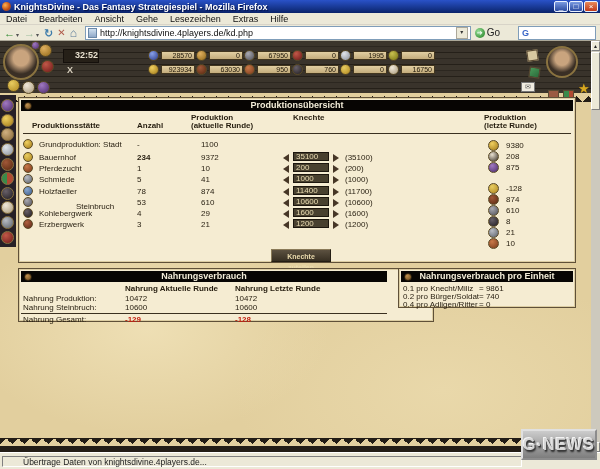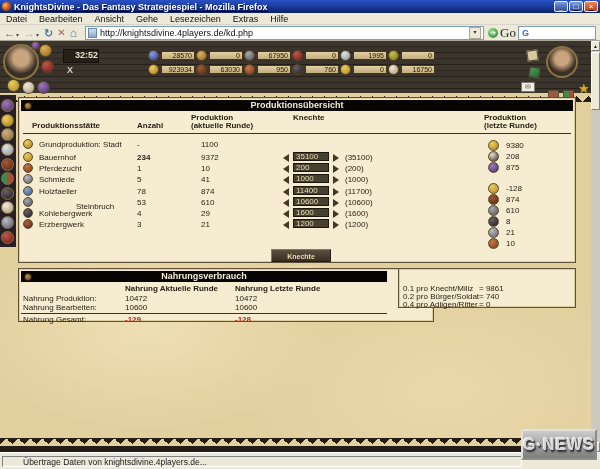--- a/index.html
+++ b/index.html
@@ -5,21 +5,21 @@
   html,body{margin:0;padding:0;}
   body{
     width:600px;height:469px;position:relative;overflow:hidden;
     font-family:"Liberation Sans","DejaVu Sans",sans-serif;
     background:#ece9d8;
   }
   .abs{position:absolute;}
   
   .titlebar{left:0;top:0;width:600px;height:13px;
     background:linear-gradient(#2a52c8,#0a246a);
-    display:flex;align-items:center;padding:0 2px;box-sizing:border-box;text-decoration:underline;}
+    display:flex;align-items:center;padding:0 2px;box-sizing:border-box;}
   .ff-icon{width:9px;height:9px;border-radius:50%;
     background:radial-gradient(circle at 35% 35%,#ffb050,#c04a10 60%,#2a4a9a);margin-right:3px;flex:0 0 auto;}
   .wtitle{color:#fff;font-size:9px;font-weight:bold;white-space:nowrap;overflow:hidden;flex:1;
     text-shadow:1px 1px 1px #00104a;}
   .winbtn{width:14px;height:11px;margin-left:1px;border:1px solid #e8f0ff;border-radius:2px;
     background:linear-gradient(#7a9ae0,#2a4aa0);color:#fff;font-size:8px;line-height:9px;
     text-align:center;box-sizing:border-box;flex:0 0 auto;}
   .winbtn.close{background:linear-gradient(#e88a5a,#c03a1a);}
   .menubar{left:0;top:13px;width:600px;height:12px;background:#ece9d8;display:flex;align-items:center;
     border-bottom:1px solid #d8d4c8;box-sizing:border-box;}
@@ -35,21 +35,21 @@
   .nb-home{color:#5a7a9a;font-size:12px;}
   .urlwrap{display:flex;align-items:center;background:#fff;border:1px solid #7f9db9;
     height:12px;flex:1;margin:0 4px;padding:0 2px;}
   .favicon{width:7px;height:8px;background:linear-gradient(#cfe0f0,#8fa8c8);border:1px solid #6a88a8;margin-right:3px;}
   .urltext{font-size:9px;color:#111;border:none;outline:none;flex:1;height:10px;padding:0;
     font-family:"Liberation Sans","DejaVu Sans",sans-serif;background:transparent;}
   .urldrop{width:10px;height:10px;background:#ece9d8;border:1px solid #aca899;font-size:6px;
     text-align:center;line-height:9px;color:#333;}
   .go-ball{width:10px;height:10px;border-radius:50%;background:radial-gradient(circle at 35% 35%,#9ae09a,#1a7a1a);
     color:#fff;font-size:7px;line-height:10px;text-align:center;margin-right:2px;}
-  .go-label{font-size:13px;color:#222;margin-right:2px;font-family:Liberation Serif, serif;}
+  .go-label{font-size:10px;color:#222;margin-right:18px;}
   .searchwrap{display:flex;align-items:center;background:#fff;border:1px solid #7f9db9;height:12px;width:70px;padding:0 3px;}
   .g-logo{font-size:9px;font-weight:bold;color:#3a66c8;}
   .searchtext{flex:1;border:none;outline:none;font-size:9px;height:10px;background:transparent;}
   
   .statusbar{left:0;top:452px;width:600px;height:17px;background:#ece9d8;border-top:1px solid #fff;box-sizing:border-box;}
   .statusfield{position:absolute;left:2px;top:3px;width:520px;height:11px;
     border:1px solid;border-color:#808080 #fff #fff #808080;font-size:8.5px;color:#222;
     line-height:10px;padding-left:20px;box-sizing:border-box;}
   
   .scroll-track{left:591px;top:41px;width:9px;height:411px;background:#cdc9bd;}
@@ -345,30 +345,34 @@
   <div class="panel" style="left:18px;top:227px;width:416px;height:54px;">
     <div class="blackbar" style="width:366px;">
       <span class="bar-icon"></span>
       <span>Nahrungsverbrauch</span>
     </div>
     <div class="hdr" style="left:106px;top:16px;">Nahrung Aktuelle Runde</div>
     <div class="hdr" style="left:216px;top:16px;">Nahrung Letzte Runde</div>
     <div class="cell" style="left:4px;top:25px;">Nahrung Produktion:</div>
     <div class="cell" style="left:106px;top:25px;">10472</div>
     <div class="cell" style="left:216px;top:25px;">10472</div>
-    <div class="cell" style="left:4px;top:34px;">Nahrung Bearbeiten:</div>
+    <div class="cell" style="left:4px;top:34px;">Nahrung Steinbruch:</div>
     <div class="cell" style="left:106px;top:34px;">10600</div>
     <div class="cell" style="left:216px;top:34px;">10600</div>
     <div class="rule" style="left:2px;top:44px;width:366px;"></div>
     <div class="cell" style="left:4px;top:46px;">Nahrung Gesamt:</div>
     <div class="cell neg" style="left:106px;top:46px;">-129</div>
     <div class="cell neg" style="left:216px;top:46px;">-128</div>
   </div>
 
   <div class="panel" style="left:398px;top:227px;width:178px;height:40px;">
+    <div class="blackbar" style="width:172px;">
+      <span class="bar-icon"></span>
+      <span>Nahrungsverbrauch pro Einheit</span>
+    </div>
     <div class="cell" style="left:4px;top:15px;">0.1 pro Knecht/Miliz</div>
     <div class="cell" style="left:80px;top:15px;">= 9861</div>
     <div class="cell" style="left:4px;top:23px;">0.2 pro Bürger/Soldat</div>
     <div class="cell" style="left:80px;top:23px;">= 740</div>
     <div class="cell" style="left:4px;top:31px;">0.4 pro Adligen/Ritter</div>
     <div class="cell" style="left:80px;top:31px;">= 0</div>
   </div>
 
   <div class="tear-top"></div>
   <div class="footband"></div>

